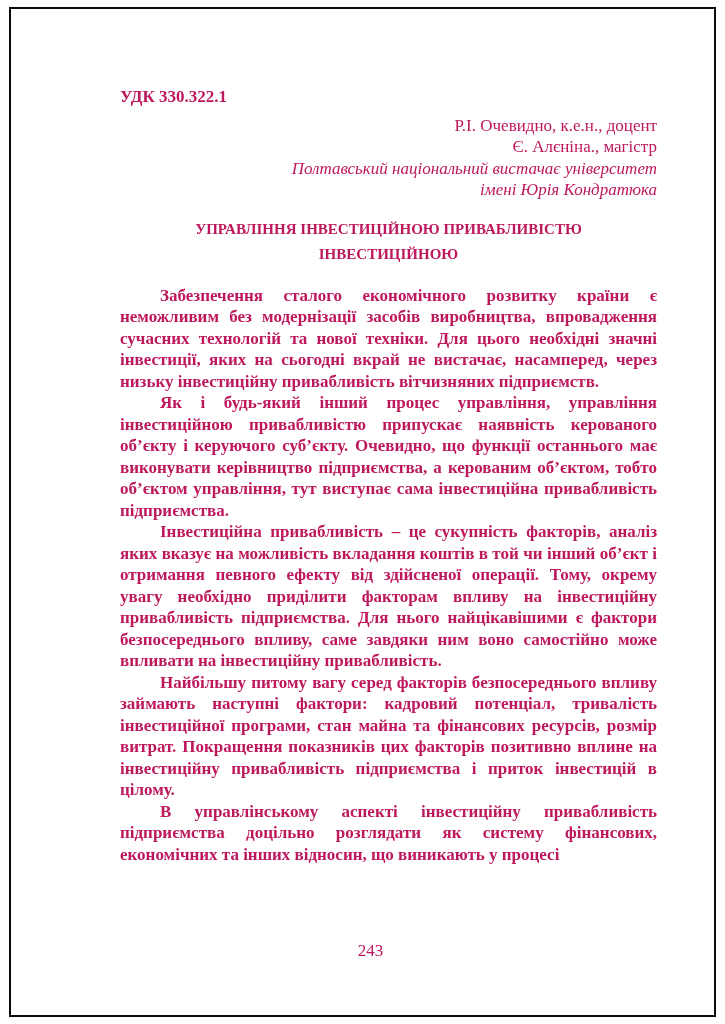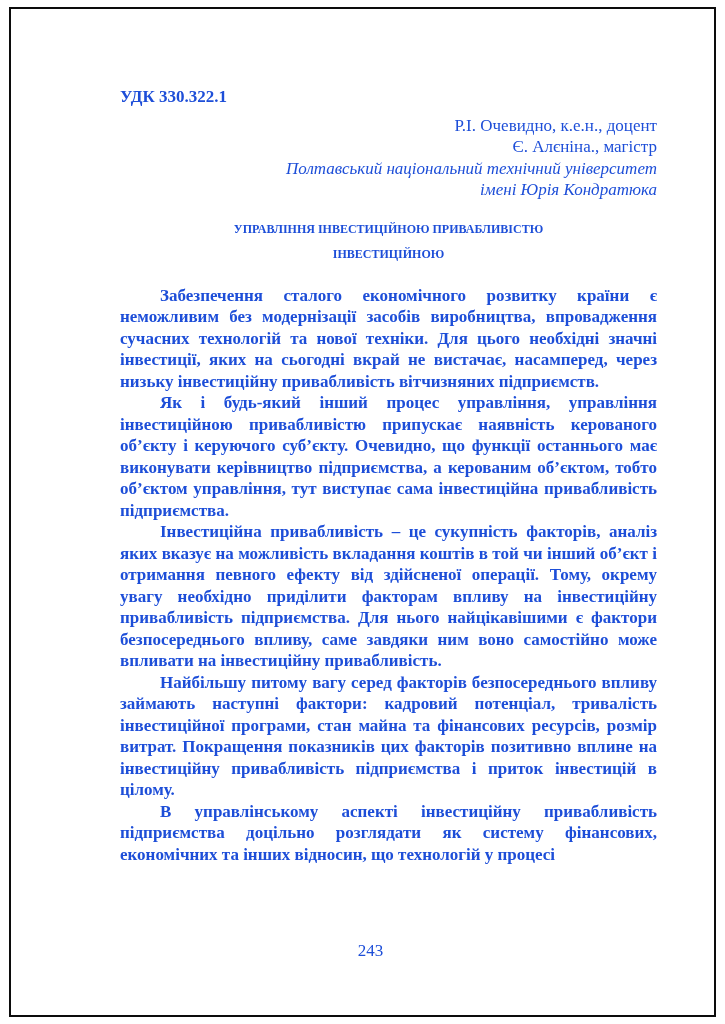--- a/index.html
+++ b/index.html
@@ -6,21 +6,21 @@
     margin: 0;
     padding: 0;
     background: #ffffff;
   }
   .sheet {
     position: relative;
     width: 725px;
     height: 1024px;
     background: #ffffff;
     font-family: "Liberation Serif", serif;
-    color: #1d4ed8;
+    color: #be185d;
     overflow: hidden;
   }
   .page-frame {
     position: absolute;
     top: 7px;
     left: 9px;
     right: 9px;
     bottom: 7px;
     border: 2px solid #0c0c0c;
     pointer-events: none;
@@ -43,21 +43,21 @@
   }
   .affiliation {
     text-align: right;
     font-style: italic;
   }
   .title-block {
     margin-top: 16px;
     margin-bottom: 18px;
     text-align: center;
     font-weight: bold;
-    font-size: 12px;
+    font-size: 15px;
     line-height: 25px;
   }
   .body-text p {
     margin: 0;
     text-align: justify;
     text-indent: 40px;
     text-justify: inter-word;
     font-weight: bold;
   }
   .page-number {
@@ -74,31 +74,31 @@
 
 <div class="sheet">
   <div class="page-frame"></div>
 
   <div class="content">
     <div class="udk">УДК 330.322.1</div>
 
     <div class="byline">Р.І. Очевидно, к.е.н., доцент</div>
     <div class="byline">Є. Алєніна., магістр</div>
 
-    <div class="affiliation">Полтавський національний технічний університет</div>
+    <div class="affiliation">Полтавський національний вистачає університет</div>
     <div class="affiliation">імені Юрія Кондратюка</div>
 
     <div class="title-block">
       <div>УПРАВЛІННЯ ІНВЕСТИЦІЙНОЮ ПРИВАБЛИВІСТЮ</div>
       <div>ІНВЕСТИЦІЙНОЮ</div>
     </div>
 
     <div class="body-text">
       <p>Забезпечення сталого економічного розвитку країни є неможливим без модернізації засобів виробництва, впровадження сучасних технологій та нової техніки. Для цього необхідні значні інвестиції, яких на сьогодні вкрай не вистачає, насамперед, через низьку інвестиційну привабливість вітчизняних підприємств.</p>
       <p>Як і будь-який інший процес управління, управління інвестиційною привабливістю припускає наявність керованого об’єкту і керуючого суб’єкту. Очевидно, що функції останнього має виконувати керівництво підприємства, а керованим об’єктом, тобто об’єктом управління, тут виступає сама інвестиційна привабливість підприємства.</p>
       <p>Інвестиційна привабливість – це сукупність факторів, аналіз яких вказує на можливість вкладання коштів в той чи інший об’єкт і отримання певного ефекту від здійсненої операції. Тому, окрему увагу необхідно приділити факторам впливу на інвестиційну привабливість підприємства. Для нього найцікавішими є фактори безпосереднього впливу, саме завдяки ним воно самостійно може впливати на інвестиційну привабливість.</p>
       <p>Найбільшу питому вагу серед факторів безпосереднього впливу займають наступні фактори: кадровий потенціал, тривалість інвестиційної програми, стан майна та фінансових ресурсів, розмір витрат. Покращення показників цих факторів позитивно вплине на інвестиційну привабливість підприємства і приток інвестицій в цілому.</p>
-      <p>В управлінському аспекті інвестиційну привабливість підприємства доцільно розглядати як систему фінансових, економічних та інших відносин, що технологій у процесі</p>
+      <p>В управлінському аспекті інвестиційну привабливість підприємства доцільно розглядати як систему фінансових, економічних та інших відносин, що виникають у процесі</p>
     </div>
   </div>
 
   <div class="page-number">243</div>
 </div>
 
 </body></html>

